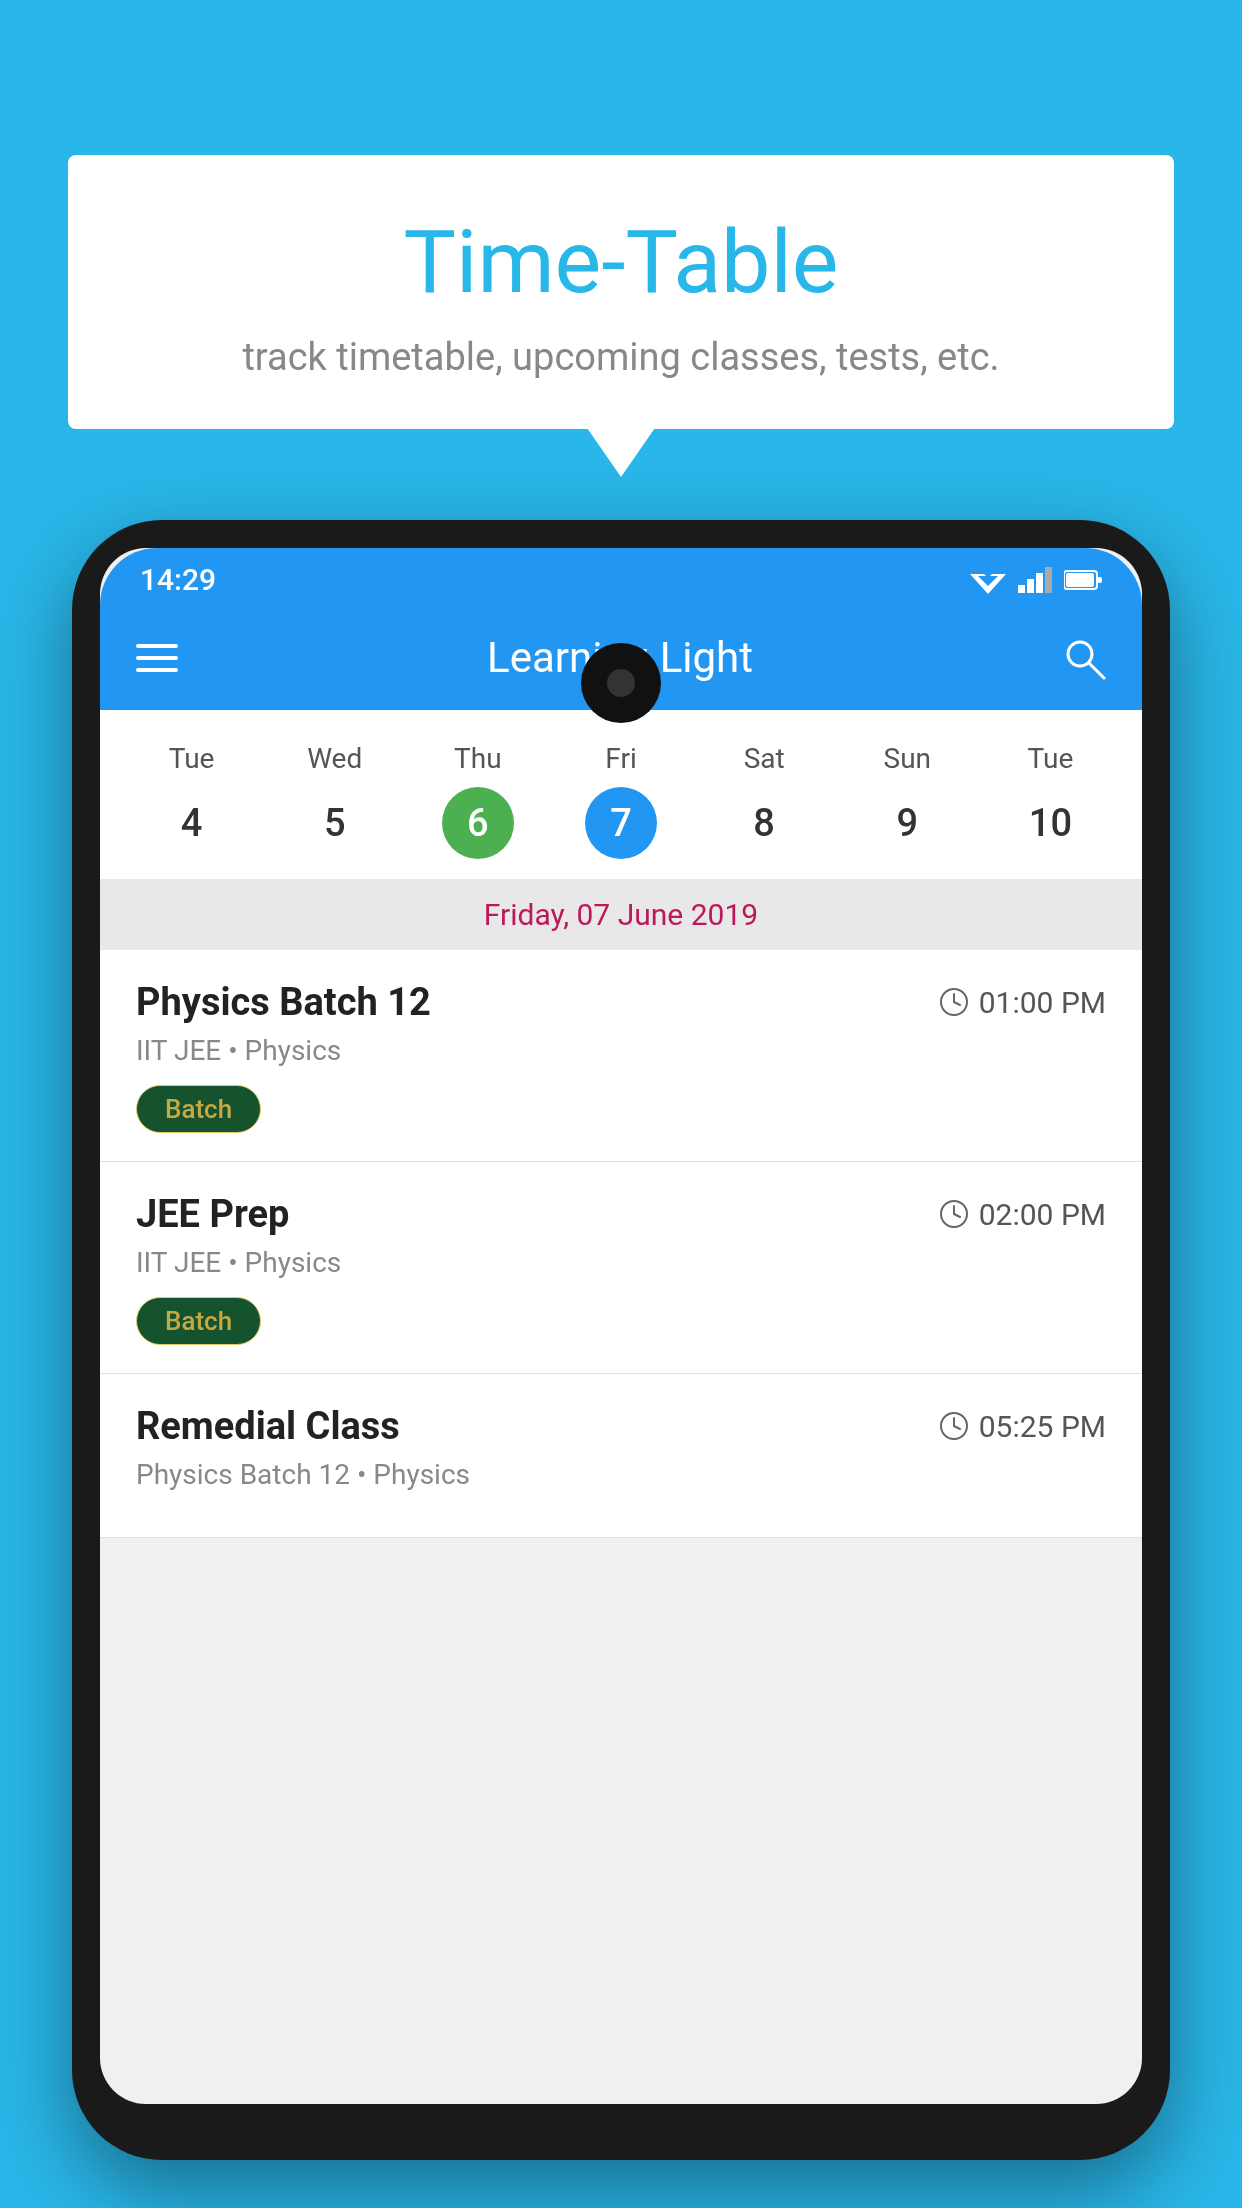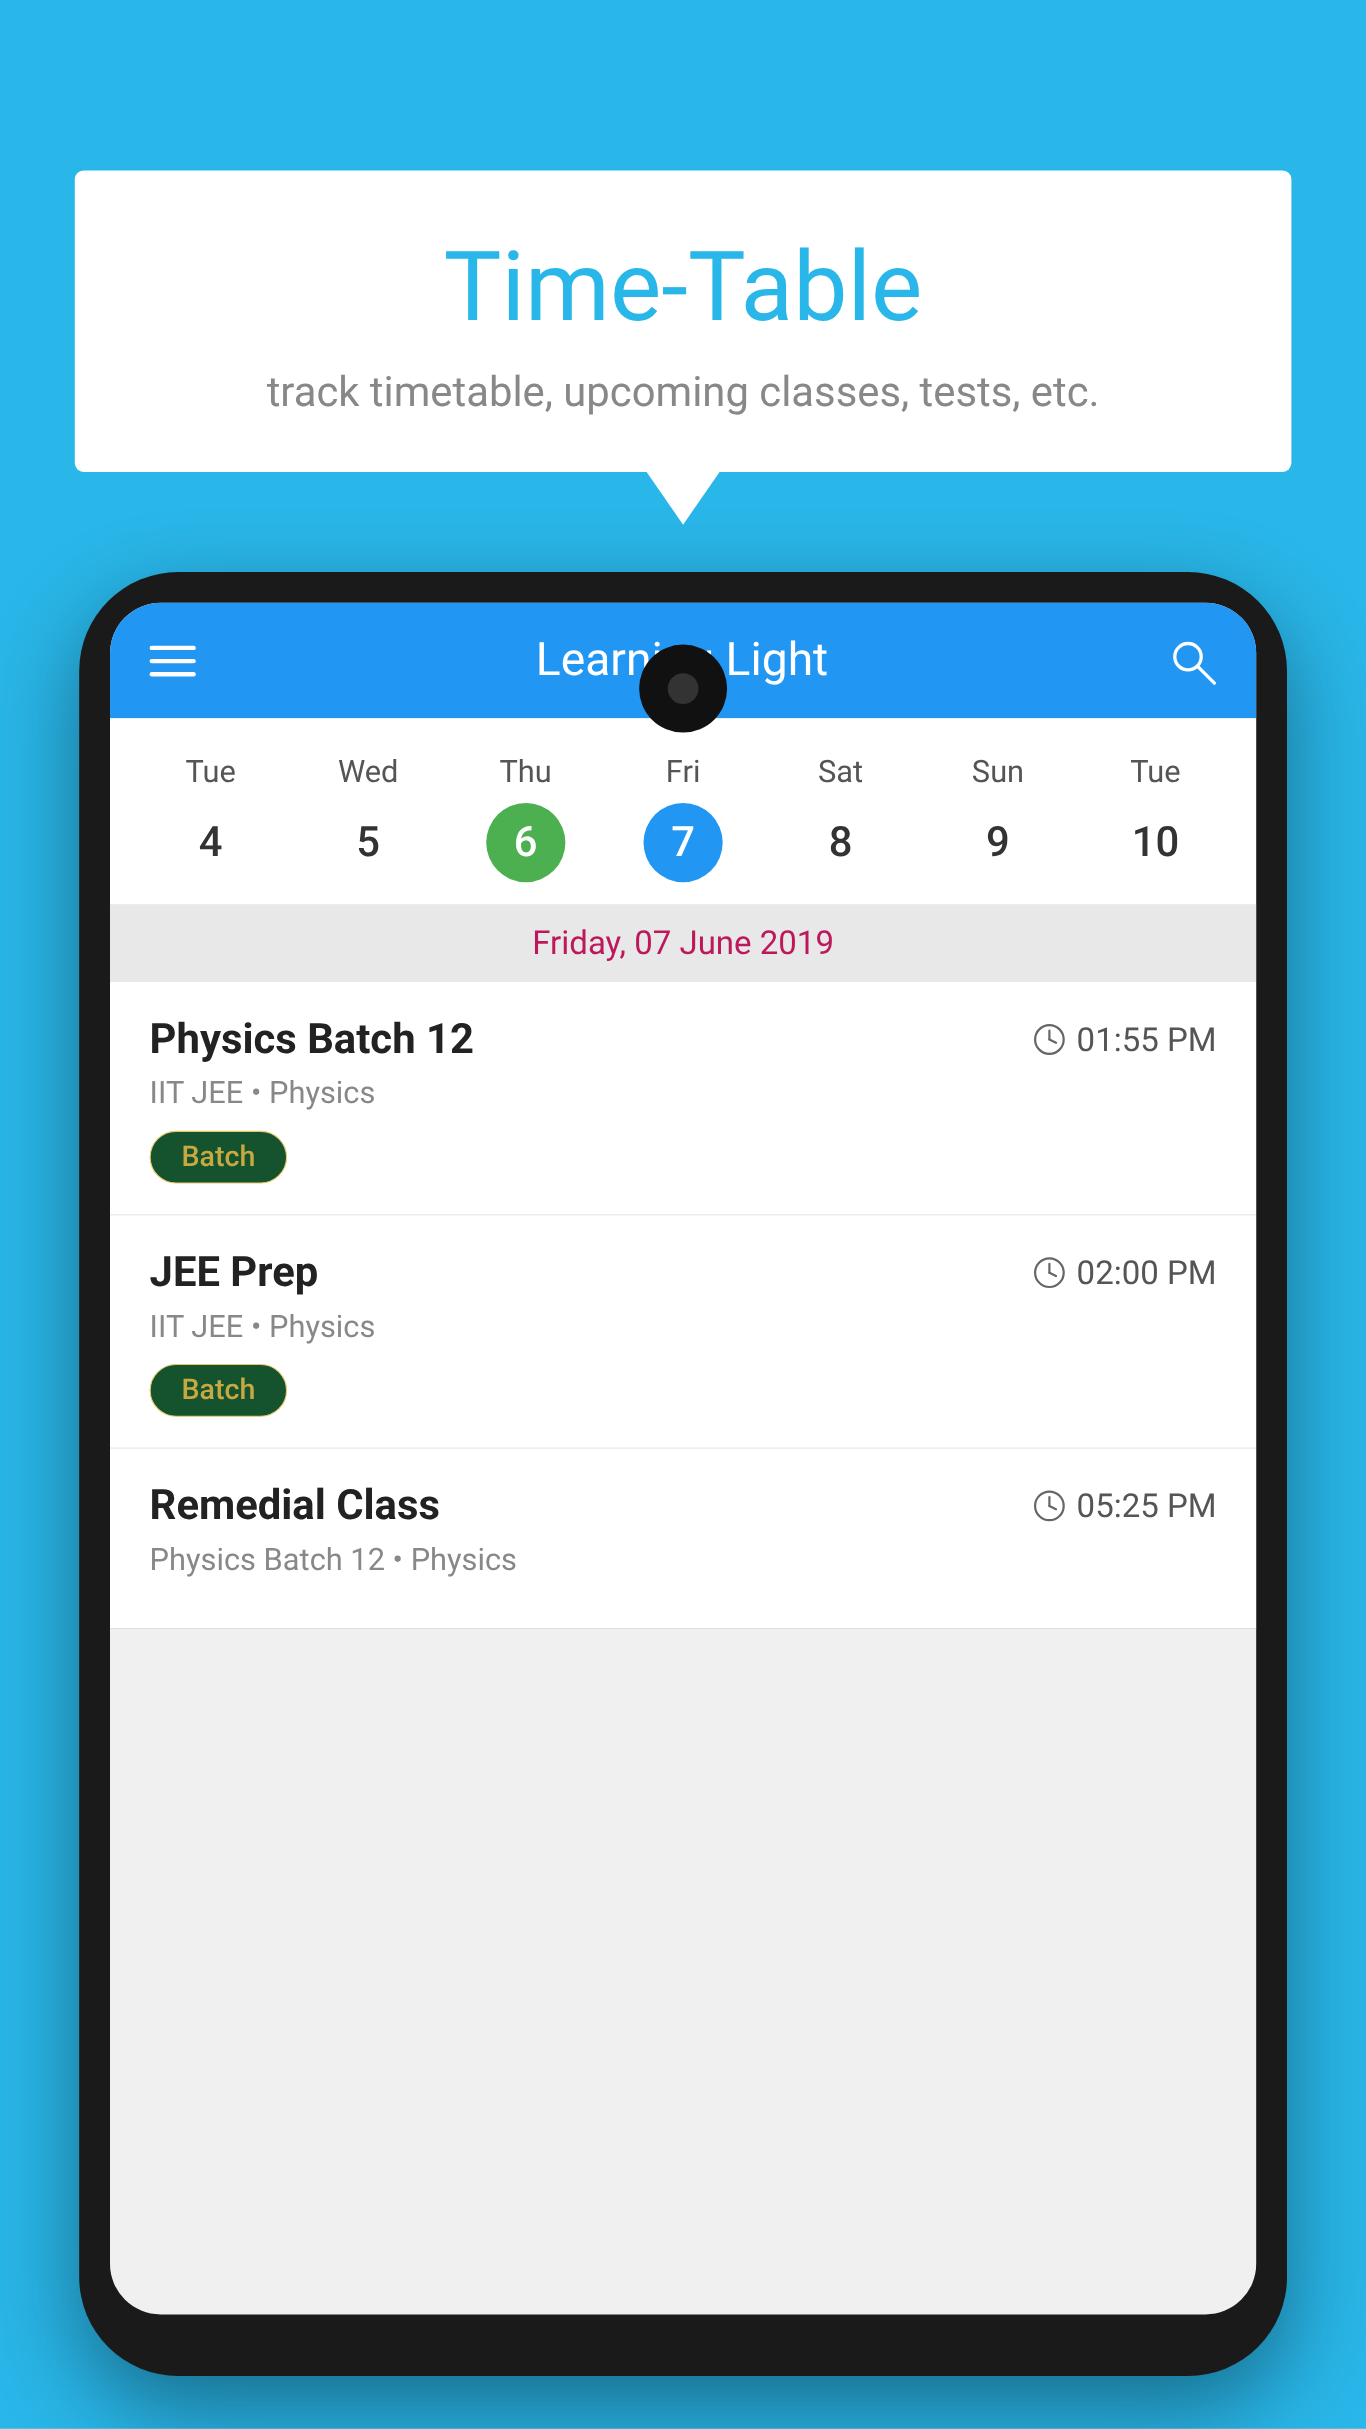--- a/index.html
+++ b/index.html
@@ -277,20 +277,42 @@
   <div class="speech-bubble">
     <h1>Time-Table</h1>
     <p>track timetable, upcoming classes, tests, etc.</p>
   </div>
 </div>
 
 <div class="phone-container">
   <div class="phone-frame">
     <div class="phone-screen">
 
+      <div class="phone-notch-bar">
+        <span class="phone-time">14:29</span>
+        <div style="width:80px;"></div>
+        <div class="phone-status-icons">
+          <svg width="36" height="28" viewBox="0 0 36 28" fill="white">
+            <polygon points="18,28 36,8 0,8"></polygon>
+            <polygon points="18,20 28,10 8,10" fill="#2196F3"></polygon>
+            <polygon points="18,12 22,8 14,8" fill="#2196F3"></polygon>
+          </svg>
+          <svg width="34" height="26" viewBox="0 0 34 26" fill="white">
+            <rect x="0" y="18" width="7" height="8"></rect>
+            <rect x="9" y="12" width="7" height="14"></rect>
+            <rect x="18" y="6" width="7" height="20"></rect>
+            <rect x="27" y="0" width="7" height="26" fill="#aaa"></rect>
+          </svg>
+          <svg width="38" height="24" viewBox="0 0 38 24" fill="white">
+            <rect x="0" y="3" width="33" height="18" rx="3" fill="none" stroke="white" stroke-width="2"></rect>
+            <rect x="2" y="5" width="28" height="14" rx="2" fill="white"></rect>
+            <rect x="33" y="9" width="5" height="6" rx="2" fill="white"></rect>
+          </svg>
+        </div>
+      </div>
 
       <div style="position:relative; background:#2196F3; height:0;">
         <div class="phone-notch">
           <div class="phone-camera"></div>
         </div>
       </div>
 
       <div class="app-bar">
         <div class="menu-icon">
           <span></span>
@@ -332,21 +354,21 @@
 
         <div class="schedule-item">
           <div class="schedule-item-header">
             <span class="schedule-item-title">Physics Batch 12</span>
             <span class="schedule-item-time">
               <svg width="30" height="30" viewBox="0 0 30 30" fill="none">
                 <circle cx="15" cy="15" r="13" stroke="#666" stroke-width="2"></circle>
                 <line x1="15" y1="7" x2="15" y2="15" stroke="#666" stroke-width="2" stroke-linecap="round"></line>
                 <line x1="15" y1="15" x2="21" y2="18" stroke="#666" stroke-width="2" stroke-linecap="round"></line>
               </svg>
-              <span>01:55 PM</span>
+              <span>01:00 PM</span>
             </span>
           </div>
           <div class="schedule-item-subtitle">IIT JEE • Physics</div>
           <span class="batch-badge">Batch</span>
         </div>
 
         <div class="schedule-item">
           <div class="schedule-item-header">
             <span class="schedule-item-title">JEE Prep</span>
             <span class="schedule-item-time">

